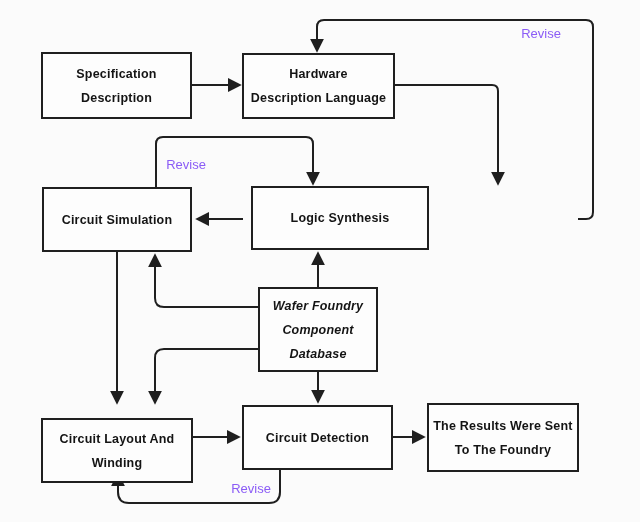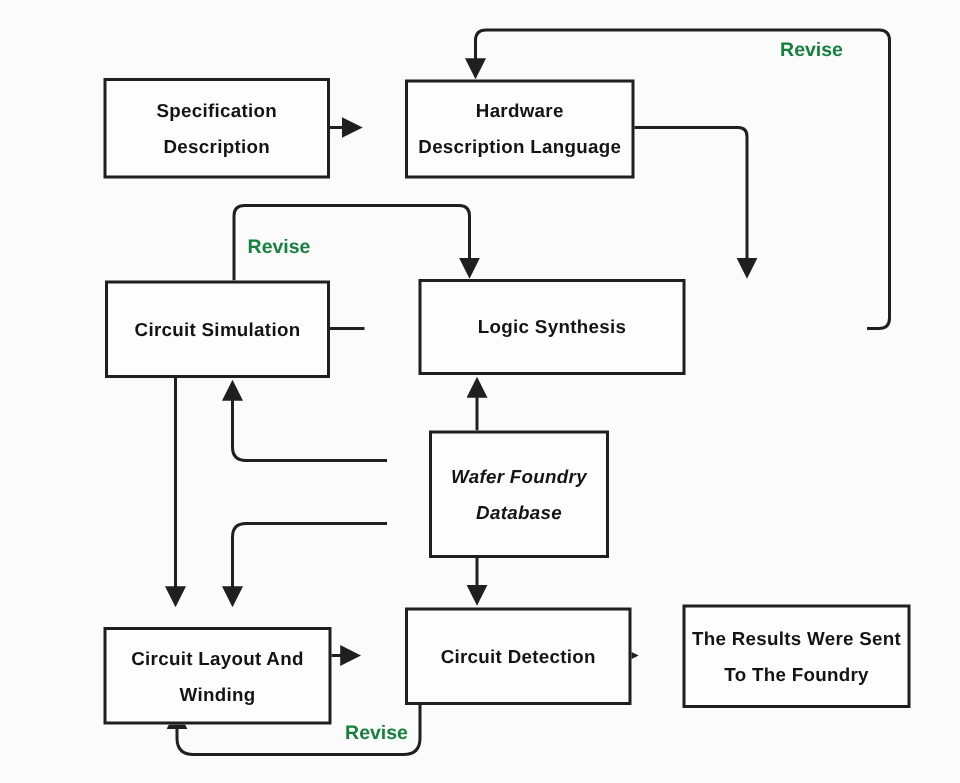--- a/index.html
+++ b/index.html
@@ -28,28 +28,27 @@
     display: flex;
     flex-direction: column;
     align-items: center;
     justify-content: center;
     text-align: center;
     color: #141414;
     font-weight: bold;
     font-size: 12.5px;
     line-height: 24px;
     letter-spacing: 0.2px;
-    margin-left: 28px;
   }
   .node span { display: block; white-space: nowrap; }
   .edge-label {
     position: absolute;
     transform: translate(-50%, -50%);
-    color: #15803d;
-    font-weight: bold;
+    color: #8b5cf6;
+    font-weight: normal;
     font-size: 13px;
     white-space: nowrap;
   }
   
   #n-spec      { left: 41px;  top: 52px;  width: 151px; height: 67px; }
   #n-hdl       { left: 242px; top: 53px;  width: 153px; height: 66px; }
   #n-circsim   { left: 42px;  top: 187px; width: 150px; height: 65px; }
   #n-logic     { left: 251px; top: 186px; width: 178px; height: 64px; }
   #n-sim       { left: 427px; top: 186px; width: 151px; height: 68px; }
   #n-wafer     { left: 258px; top: 287px; width: 120px; height: 85px; font-style: italic; }
@@ -103,20 +102,21 @@
     <span>Circuit Simulation</span>
   </div>
 
   <div class="node" id="n-logic">
     <span>Logic Synthesis</span>
   </div>
 
 
   <div class="node" id="n-wafer">
     <span>Wafer Foundry</span>
+    <span>Component</span>
     <span>Database</span>
   </div>
 
   <div class="node" id="n-layout">
     <span>Circuit Layout And</span>
     <span>Winding</span>
   </div>
 
   <div class="node" id="n-detect">
     <span>Circuit Detection</span>

